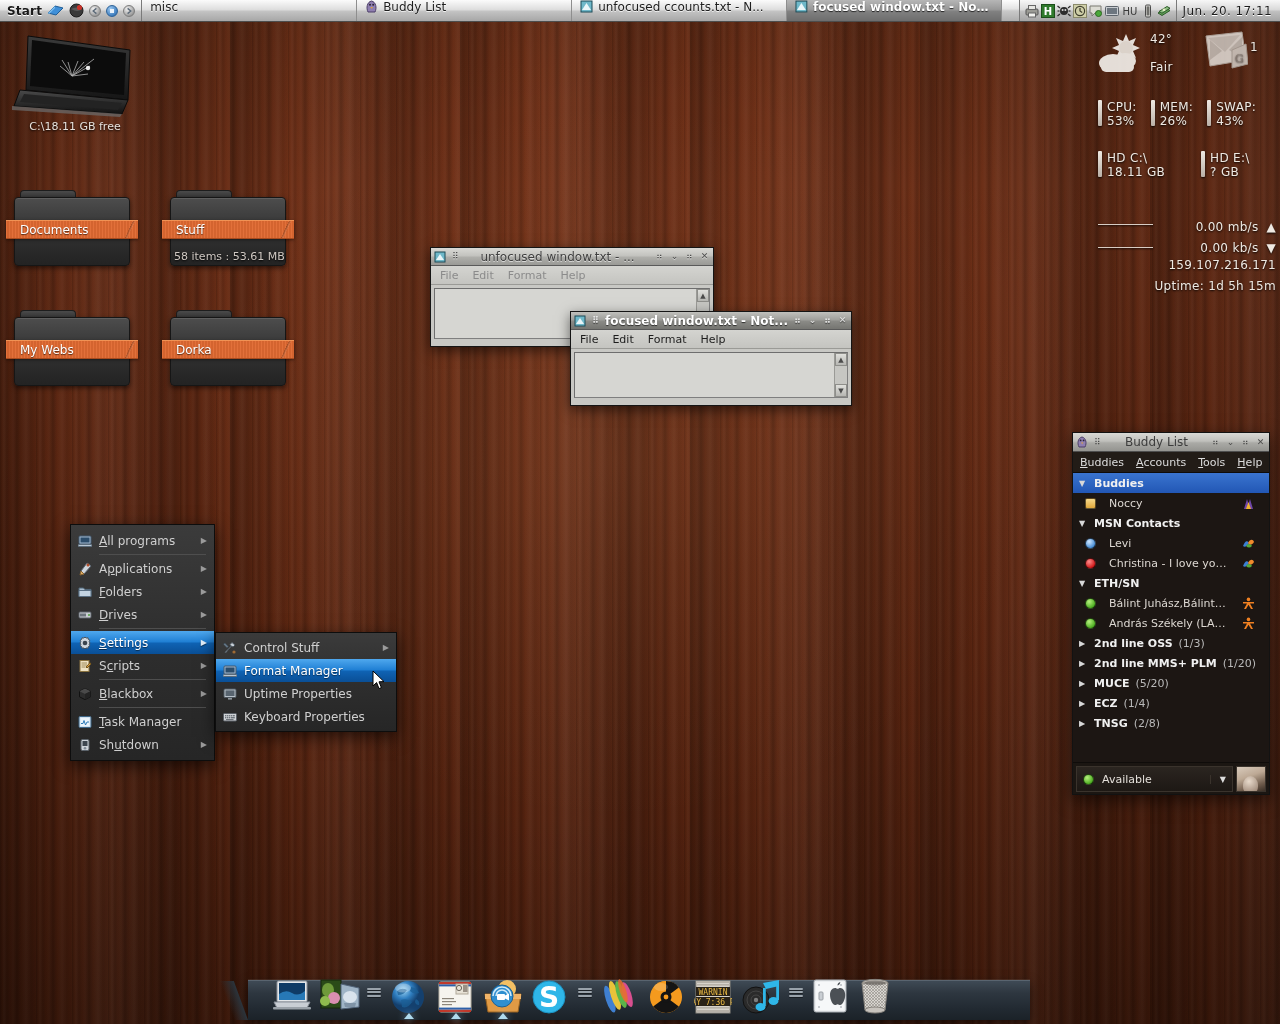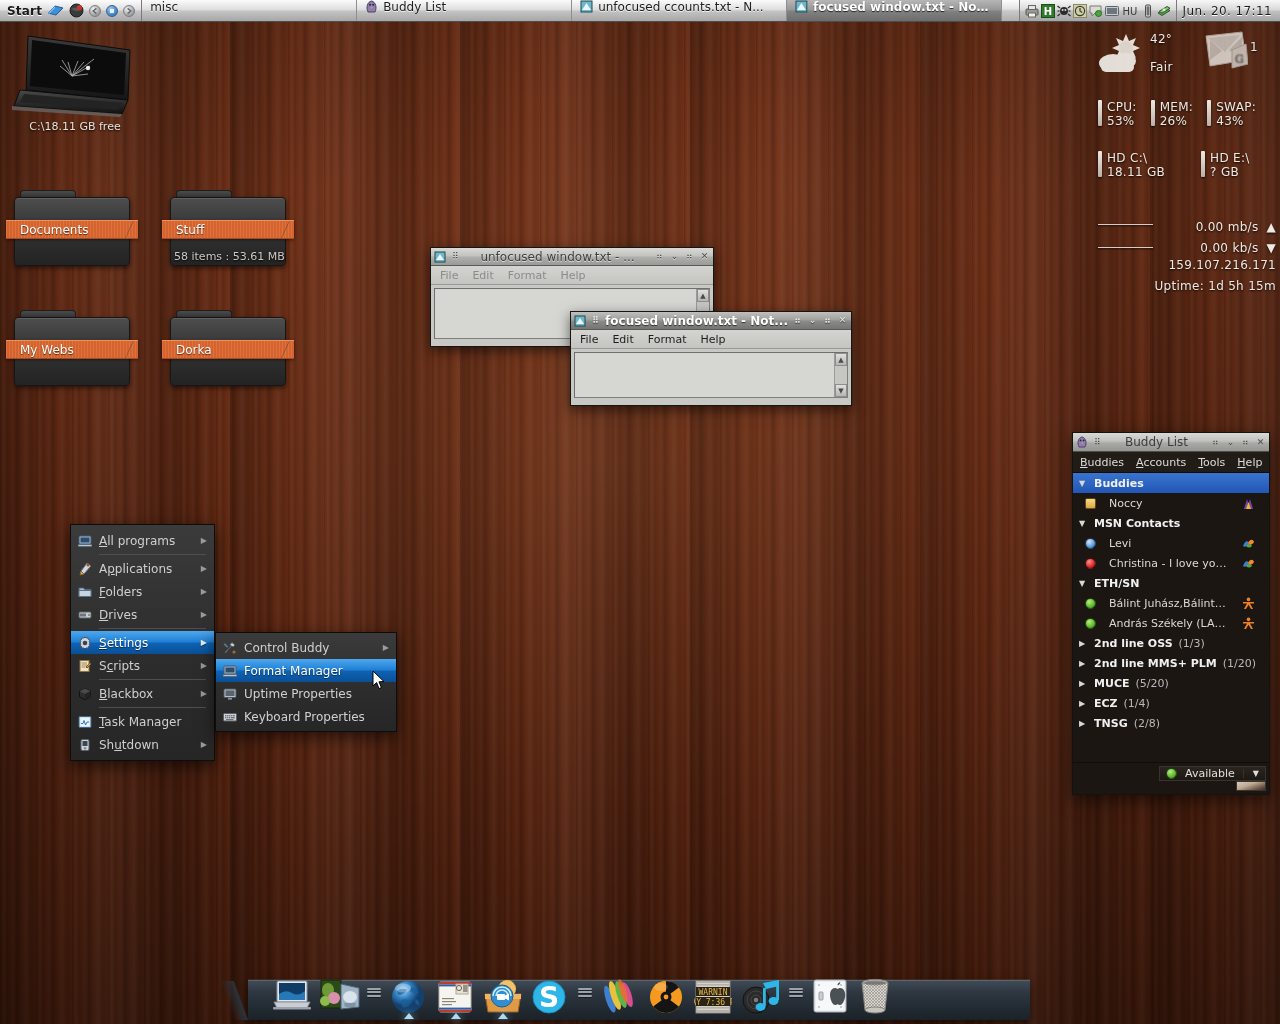--- a/index.html
+++ b/index.html
@@ -218,22 +218,22 @@
     font-size:11px; color:#ddd8d2;
   }
   .bud .nm{ flex:1; overflow:hidden; text-overflow:ellipsis; white-space:nowrap;}
   .pres{ width:11px;height:11px;border-radius:50%; flex:0 0 11px; border:1px solid rgba(0,0,0,.6);}
   .pres.online{ background:radial-gradient(circle at 35% 30%,#b6f07e,#4fae23 70%,#2f7a13);}
   .pres.busy{ background:radial-gradient(circle at 35% 30%,#ff8c8c,#d11c1c 70%,#8d0d0d);}
   .pres.away{ background:radial-gradient(circle at 35% 30%,#cfe7ff,#4a8fd6 70%,#2a5e95);}
   .pres.doc{ border-radius:2px; background:linear-gradient(180deg,#f7d98a,#e0a83c); }
   .proto{ width:13px;height:13px;flex:0 0 13px;}
   #buddylist .bl-status{
-    height:32px; display:flex; align-items:flex-end; gap:0; padding:3px;
-    background:#1b1612; border-top:1px solid #0f0c0a;flex-direction:column;
+    height:32px; display:flex; align-items:flex-start; gap:0; padding:3px;
+    background:#1b1612; border-top:1px solid #0f0c0a;
   }
   .status-combo{
     flex:1; height:26px; display:flex; align-items:center; gap:8px; padding:0 6px;
     background:linear-gradient(180deg,#2b2520,#1d1814); border:1px solid #3a332c;
     color:#e2ded8; font-size:11px;
   }
   .status-combo .nm{flex:1;}
   .status-combo .caret{ border-left:1px solid #3a332c; padding-left:9px; font-size:8px; color:#ddd;}
   .avatar{ width:30px;height:26px;margin-left:3px;border:1px solid #3a332c;
      background:linear-gradient(160deg,#d9cbbc 0%,#bda995 40%,#6f5c4c 75%,#3b2f26 100%);
@@ -640,21 +640,21 @@
 
 <div id="submenu">
   <div class="mi">
     <span class="mico">
       <svg width="14" height="14" viewBox="0 0 14 14">
           <path d="M2 11 L8 5 L7 3.5 L9 1.5 L12 4 L10 6 L8.5 5 L2.5 12 Z" fill="#c9d0d7" stroke="#4e575f"></path>
           <path d="M1.5 2 L5 5.5 L4 6.5 L1 3.5 Z" fill="#8fa2b4" stroke="#41525f"></path>
           <circle cx="11" cy="11" r="1.6" fill="#a06a33"></circle>
         </svg>
     </span>
-    <span class="mlbl">Control Buddy</span>
+    <span class="mlbl">Control Stuff</span>
     <span class="marrow">▶</span>
   </div>
   <div class="mi sel">
     <span class="mico">
       <svg width="14" height="14" viewBox="0 0 14 14">
           <rect x="1" y="2" width="12" height="8" rx="1" fill="#9fb6cc" stroke="#43596e"></rect>
           <rect x="2.5" y="3.5" width="9" height="5" fill="#2c4d6b"></rect>
           <rect x="0" y="10.5" width="14" height="2" rx="1" fill="#b9c7d4" stroke="#5a6b7a"></rect>
         </svg>
     </span>

